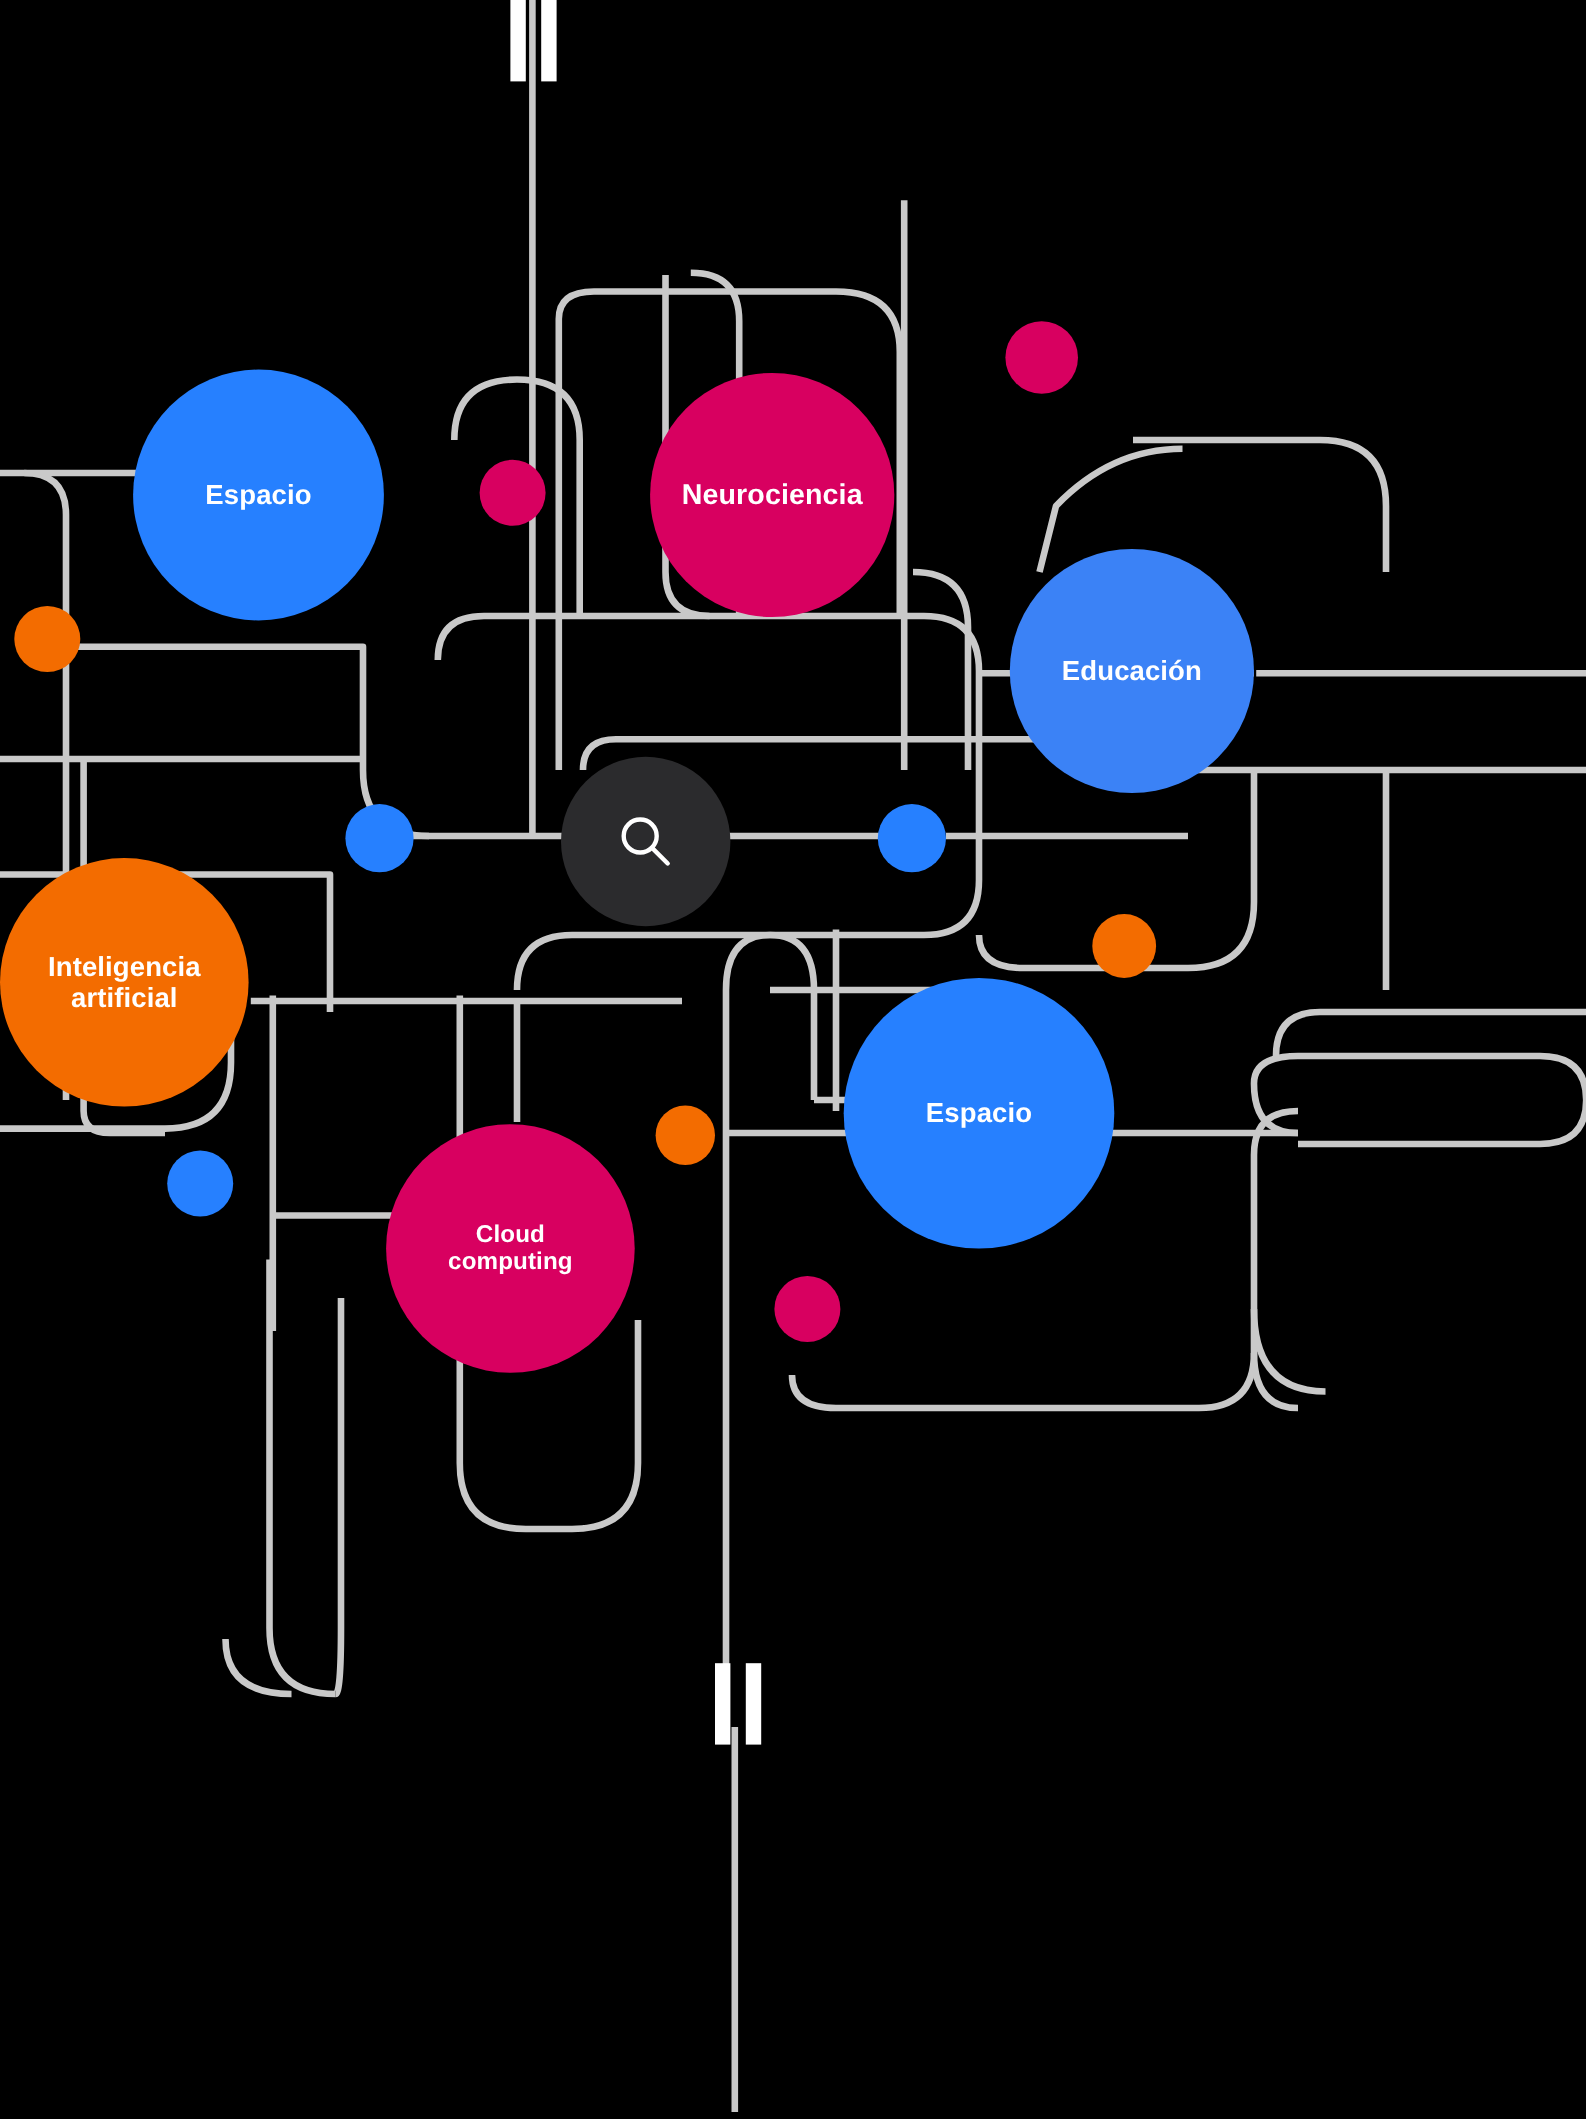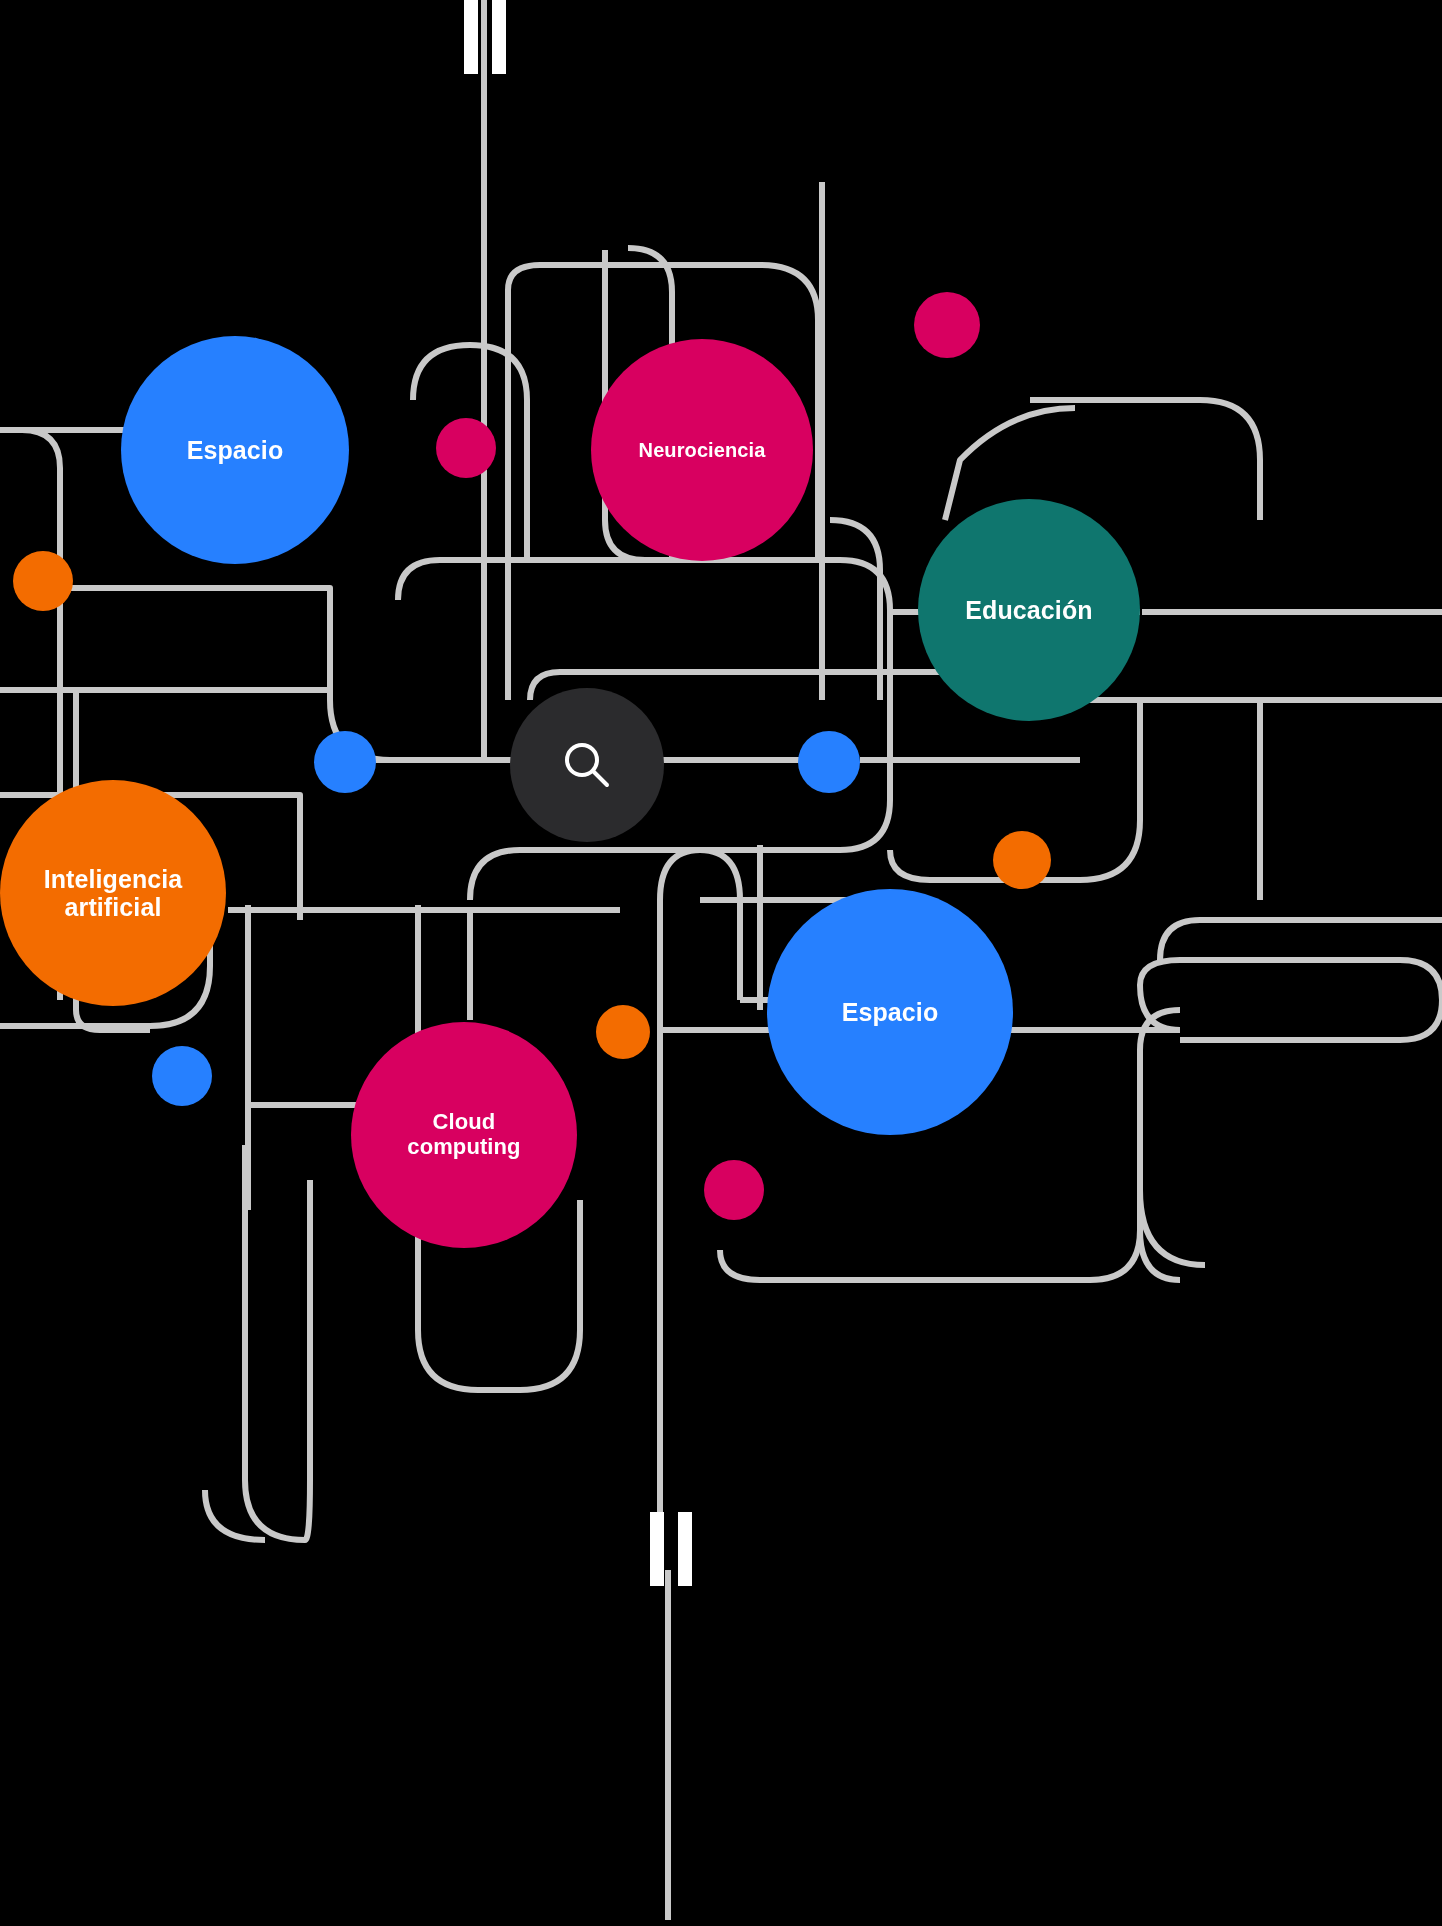--- a/index.html
+++ b/index.html
@@ -126,24 +126,24 @@
         <path d="M 1205 1265 Q 1140 1265 1140 1190"></path>
         <path d="M 668 1570 L 668 1920"></path>
         <path d="M 1160 960 Q 1160 920 1200 920 L 1442 920"></path>
       </g>
   </svg>
 
   <div id="nodes-layer">
       <div class="node" style="left: 121px; top: 336px; width: 228px; height: 228px; background: rgb(38, 128, 255); font-size: 25px;">
         <span class="node-label">Espacio</span>
       </div>
-      <div class="node" style="left: 591px; top: 339px; width: 222px; height: 222px; background: rgb(216, 0, 96); font-size: 20px;">
+      <div class="node" style="left: 591px; top: 339px; width: 222px; height: 222px; background: rgb(216, 0, 96); font-size: 26px;">
         <span class="node-label">Neurociencia</span>
       </div>
-      <div class="node" style="left: 918px; top: 499px; width: 222px; height: 222px; background: #0f766e; font-size: 25px;">
+      <div class="node" style="left: 918px; top: 499px; width: 222px; height: 222px; background: #3b82f6; font-size: 25px;">
         <span class="node-label">Educación</span>
       </div>
       <div class="node" style="left: 0px; top: 780px; width: 226px; height: 226px; background: rgb(243, 108, 0); font-size: 25px;">
         <span class="node-label">Inteligencia
 artificial</span>
       </div>
       <div class="node" style="left: 767px; top: 889px; width: 246px; height: 246px; background: rgb(38, 128, 255); font-size: 25px;">
         <span class="node-label">Espacio</span>
       </div>
       <div class="node" style="left: 351px; top: 1022px; width: 226px; height: 226px; background: rgb(216, 0, 96); font-size: 22px; justify-content: center;">

